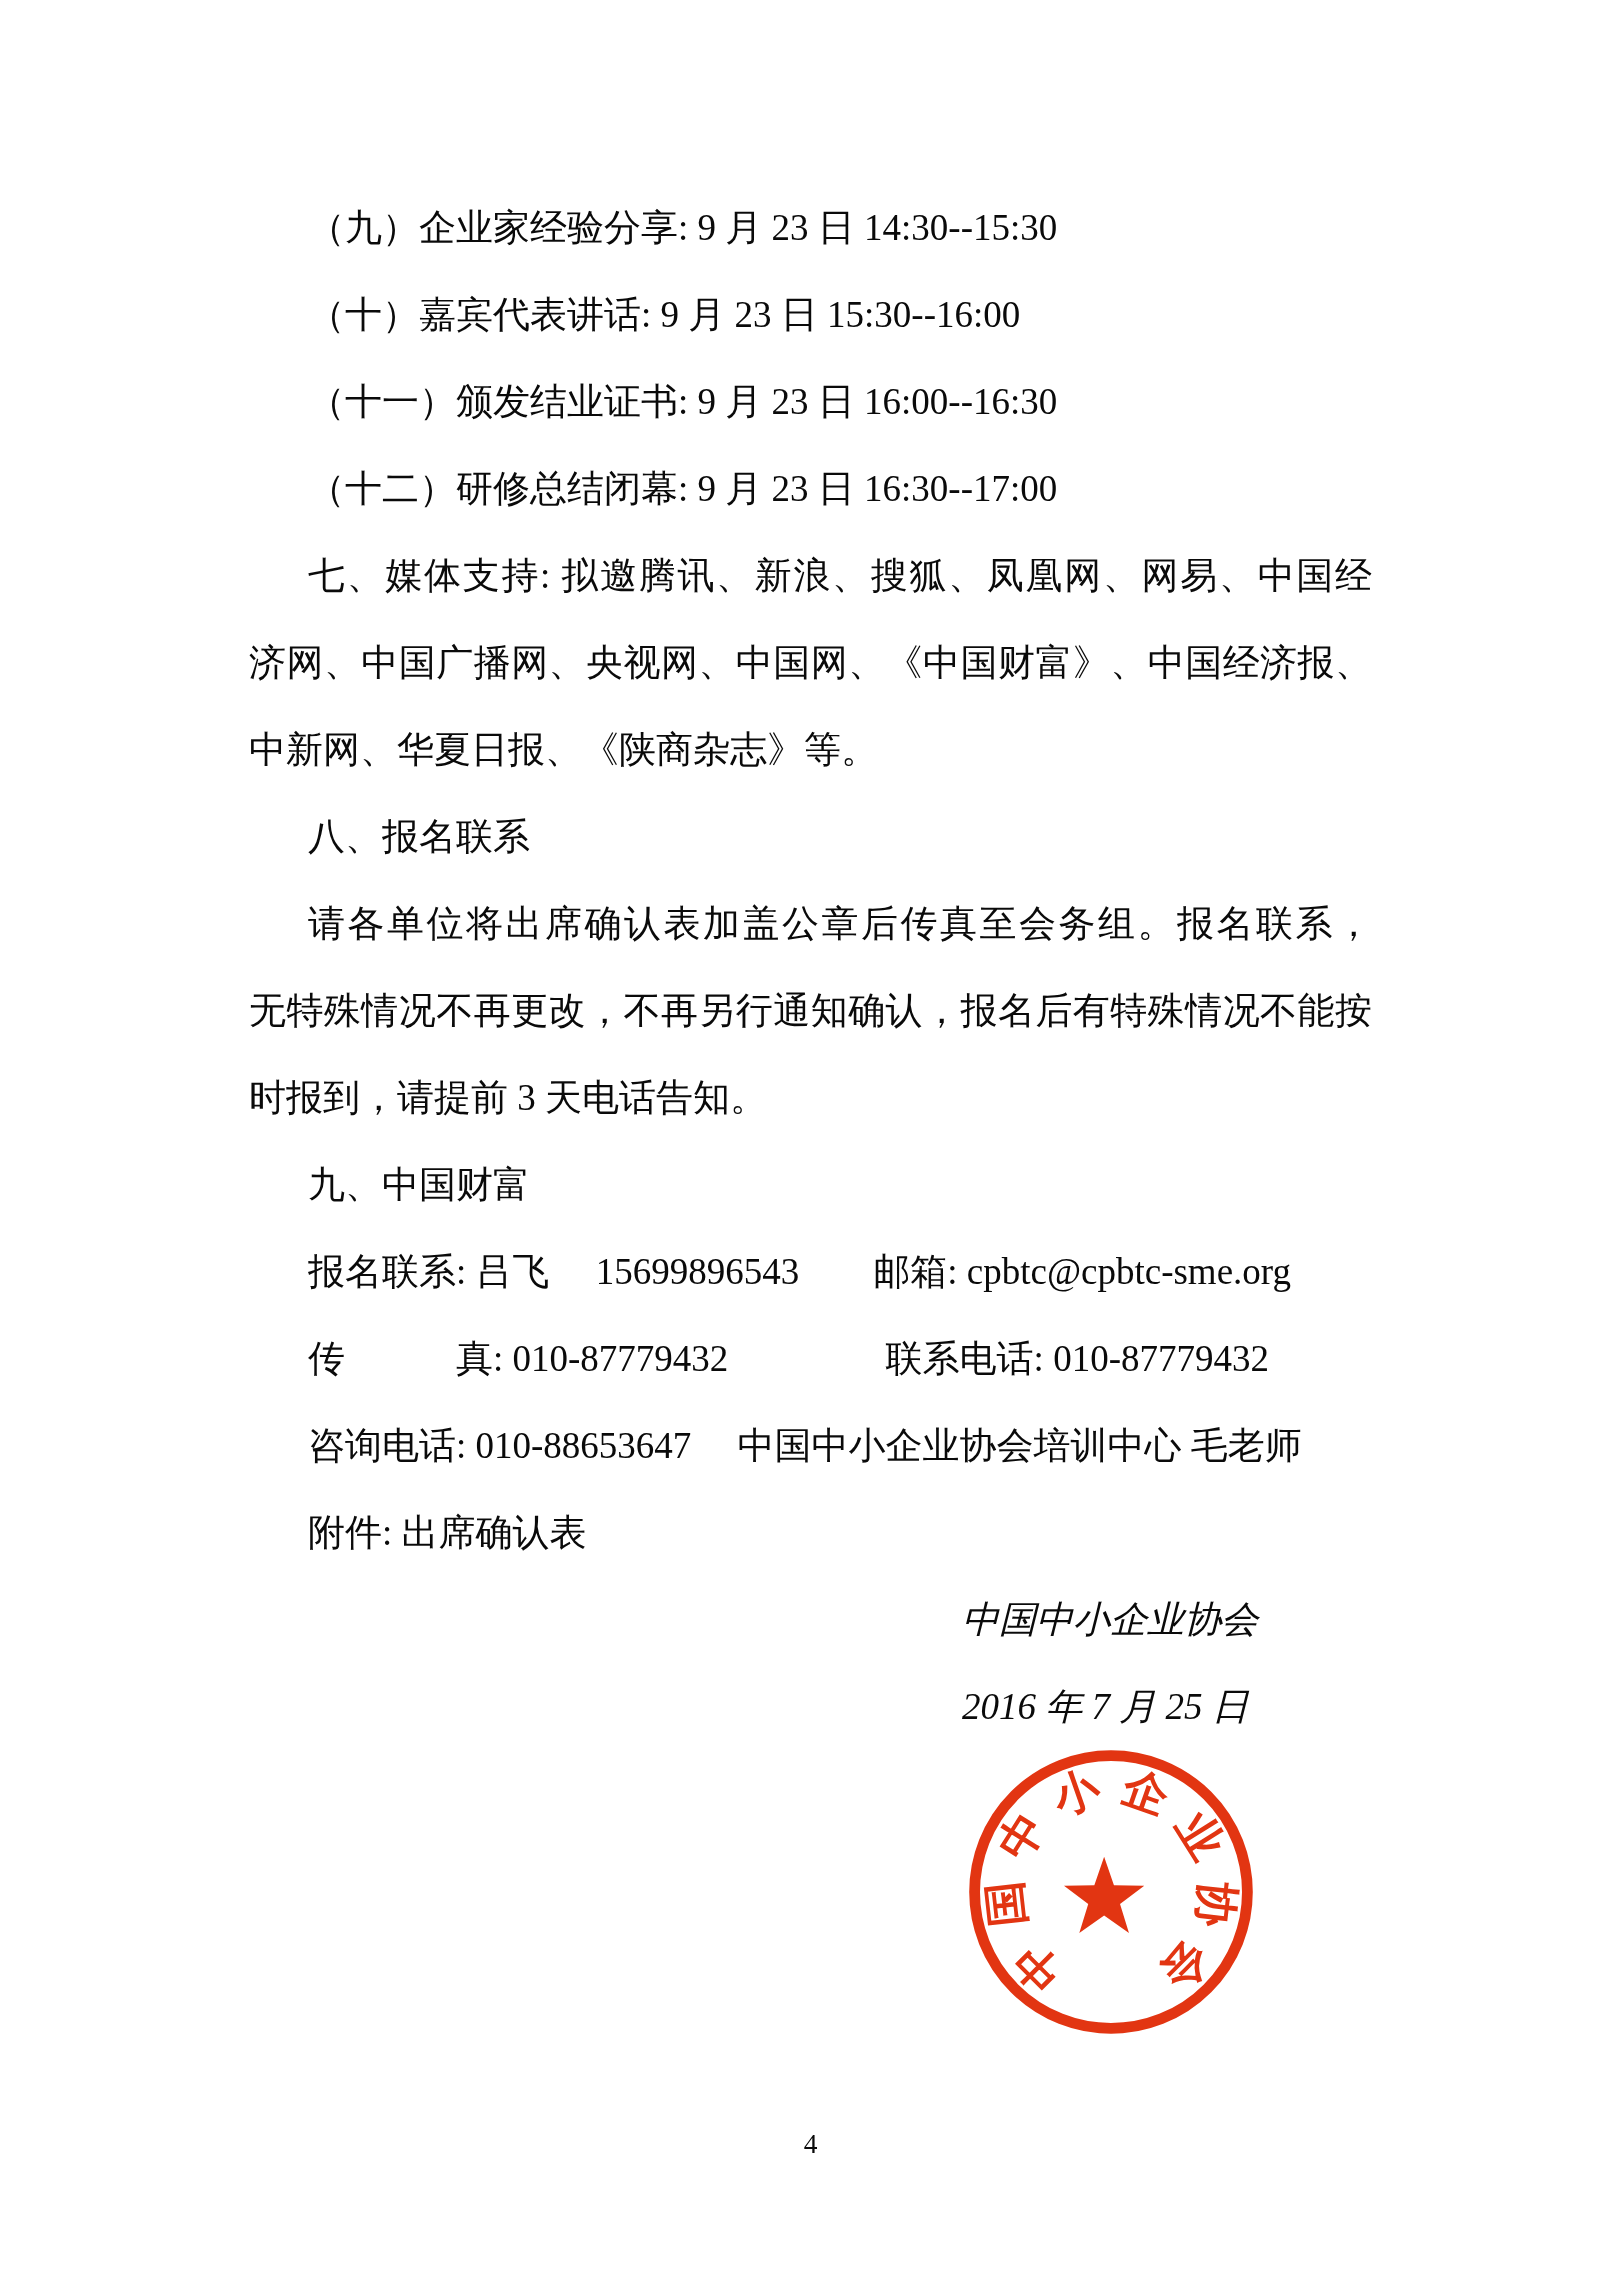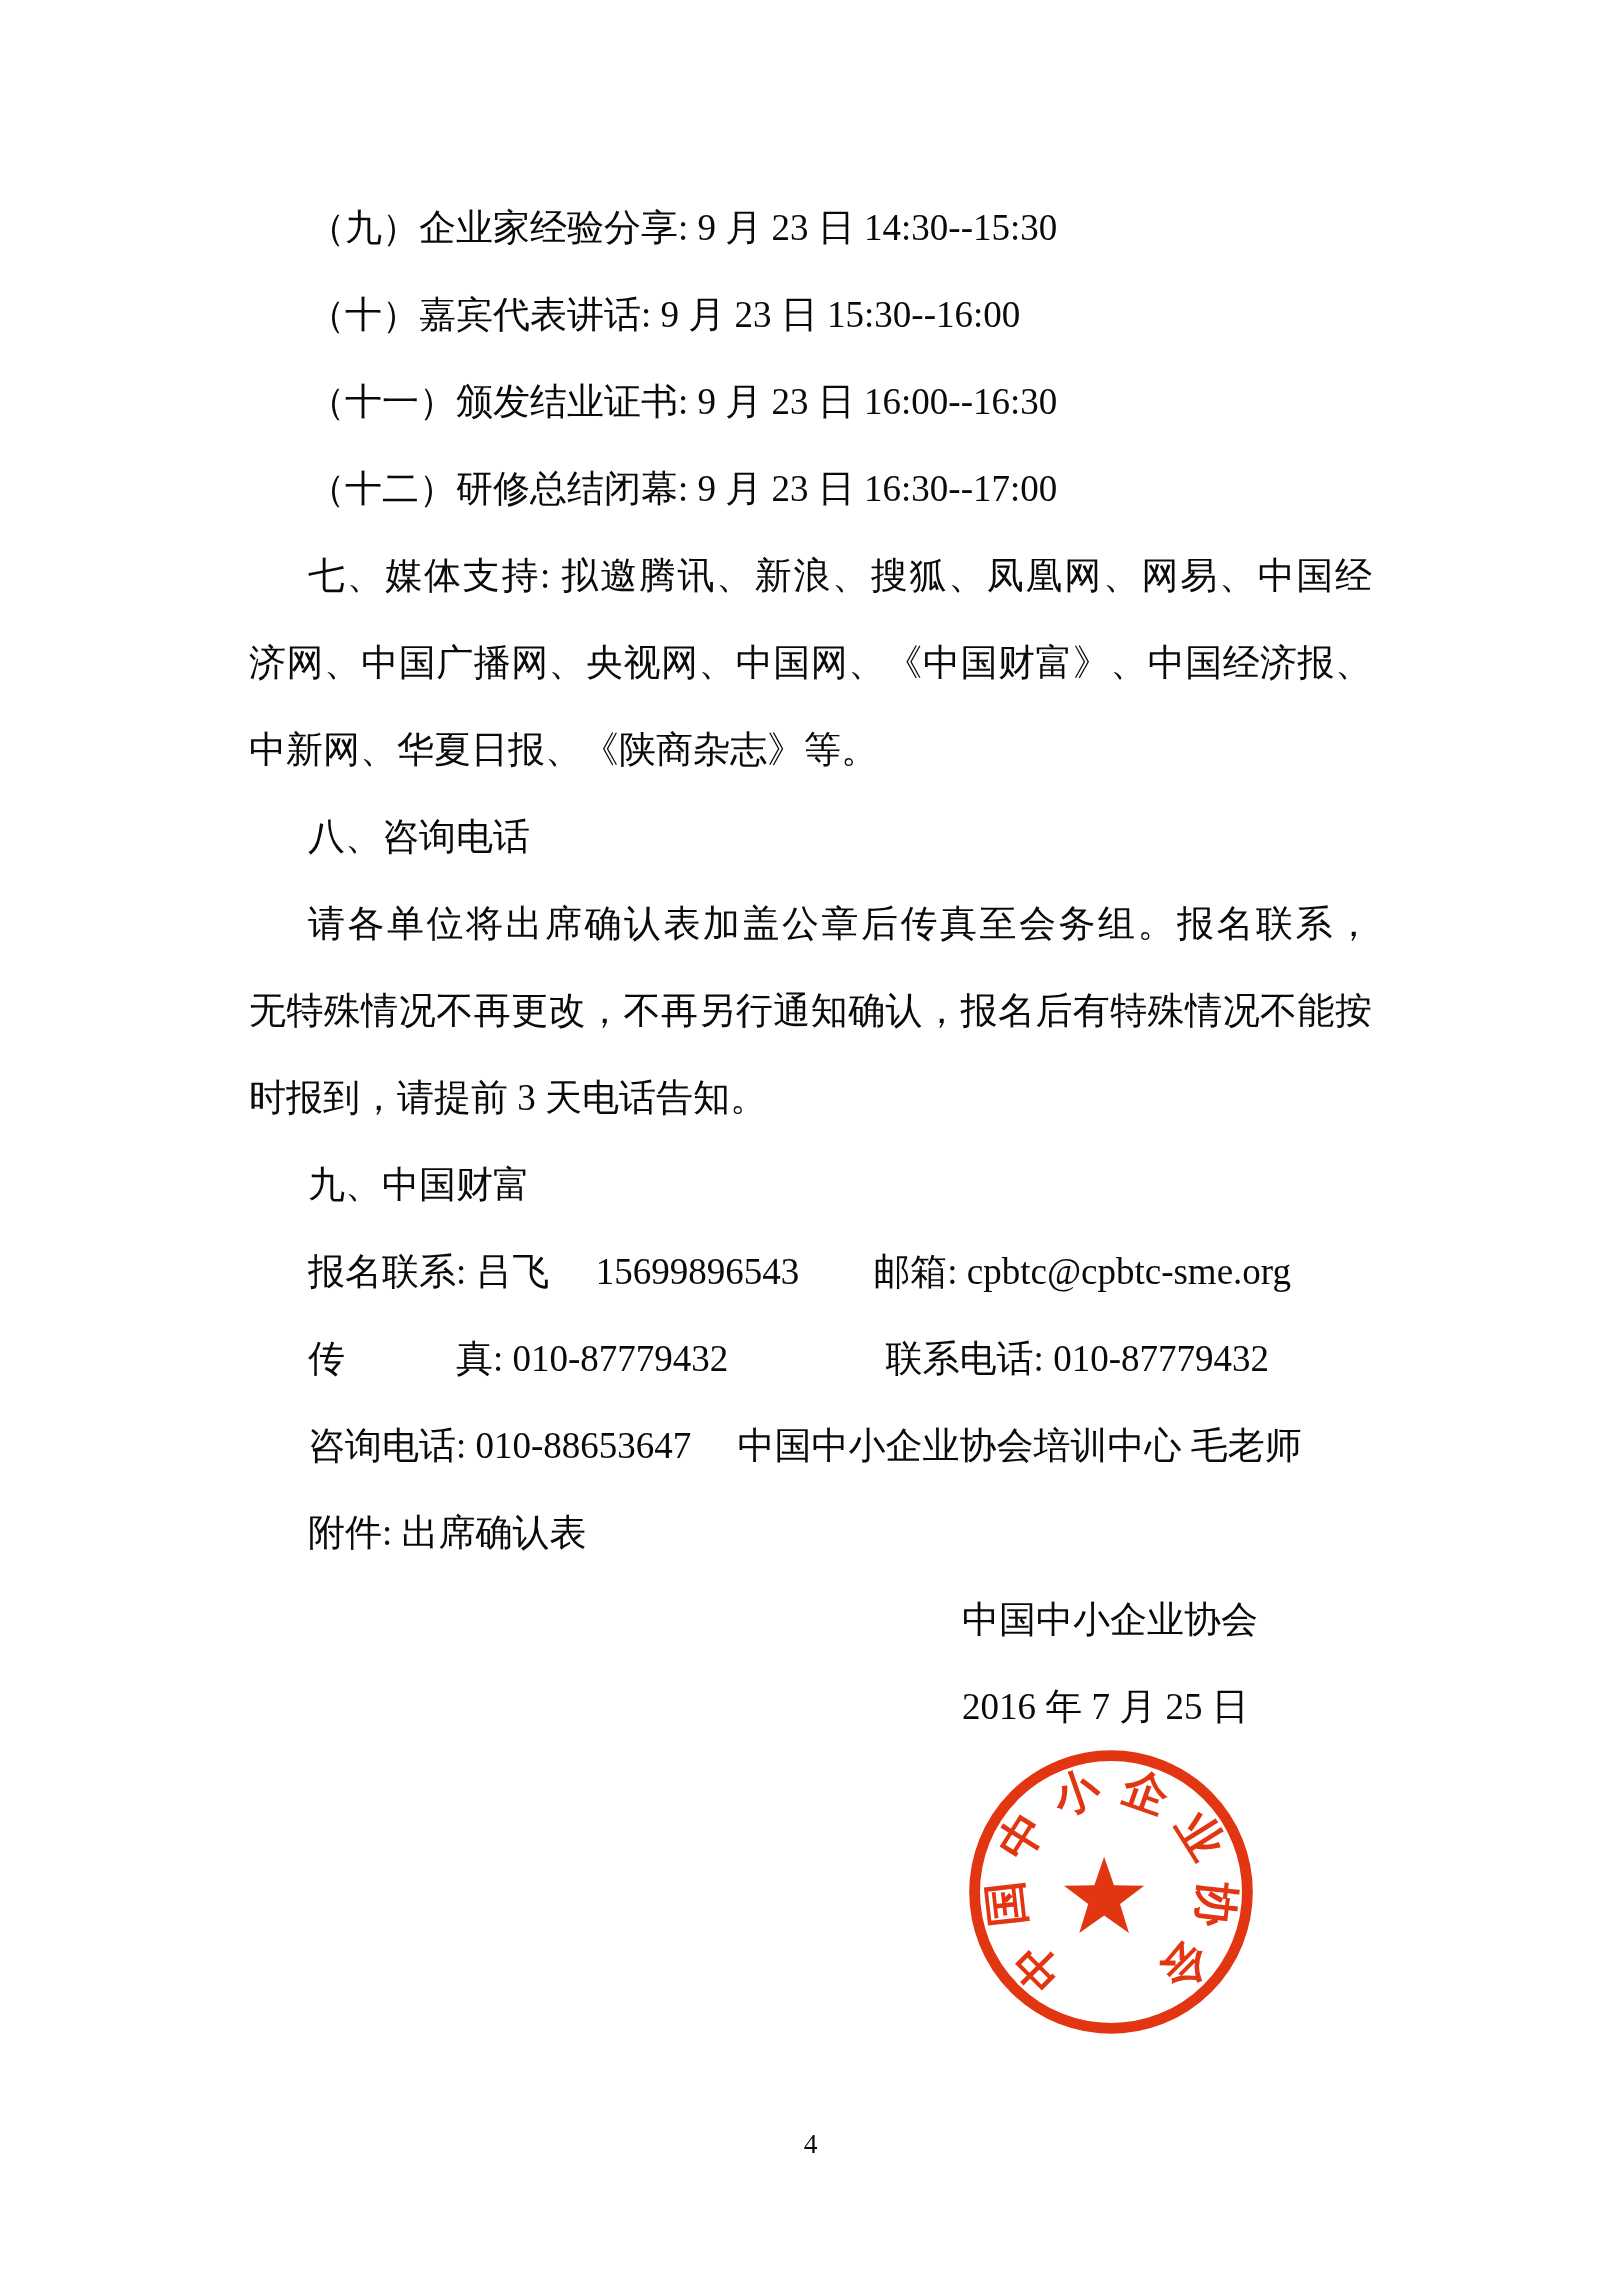--- a/index.html
+++ b/index.html
@@ -34,21 +34,21 @@
     z-index: 2;
     font-size: 37px;
     line-height: 86px;
   }
   .doc p {
     margin: 1px;
     white-space: pre-wrap;
   }
   .doc p.indent { text-indent: 59px; }
   .doc p.justify { text-align: justify; text-align-last: justify; }
-  .doc p.overlay { padding-left: 713px; }
+  .doc p.overlay { padding-left: 713px; font-style: italic; }
   .doc span.bold { font-weight: normal; }
   .page-number {
     position: absolute;
     left: 0;
     right: 0;
     top: 2125px;
     z-index: 2;
     text-align: center;
     font-size: 27.4px;
     line-height: 39px;
@@ -75,21 +75,21 @@
   </svg>
 
   <div class="doc">
       <p class="indent"><span>（九）企业家经验分享: 9 月 23 日 14:30--15:30</span></p>
       <p class="indent"><span>（十）嘉宾代表讲话: 9 月 23 日 15:30--16:00</span></p>
       <p class="indent"><span>（十一）颁发结业证书: 9 月 23 日 16:00--16:30</span></p>
       <p class="indent"><span>（十二）研修总结闭幕: 9 月 23 日 16:30--17:00</span></p>
       <p class="indent justify"><span class="bold">七、媒体支持:</span><span> 拟邀腾讯、新浪、搜狐、凤凰网、网易、中国经</span></p>
       <p class="justify"><span>济网、中国广播网、央视网、中国网、《中国财富》、中国经济报、</span></p>
       <p><span>中新网、华夏日报、《陕商杂志》等。</span></p>
-      <p class="indent"><span class="bold">八、咨询电话</span></p>
+      <p class="indent"><span class="bold">八、报名联系</span></p>
       <p class="indent justify"><span>请各单位将出席确认表加盖公章后传真至会务组。报名联系，</span></p>
       <p class="justify"><span>无特殊情况不再更改，不再另行通知确认，报名后有特殊情况不能按</span></p>
       <p><span>时报到，请提前 3 天电话告知。</span></p>
       <p class="indent"><span class="bold">九、中国财富</span></p>
       <p class="indent"><span>报名联系: 吕飞　 15699896543　　邮箱: cpbtc@cpbtc-sme.org</span></p>
       <p class="indent"><span>传　　　真: 010-87779432　　　　 联系电话: 010-87779432</span></p>
       <p class="indent"><span>咨询电话: 010-88653647　 中国中小企业协会培训中心 毛老师</span></p>
       <p class="indent"><span class="bold">附件: 出席确认表</span></p>
       <p class="overlay"><span>中国中小企业协会</span></p>
       <p class="overlay"><span>2016 年 7 月 25 日</span></p>

